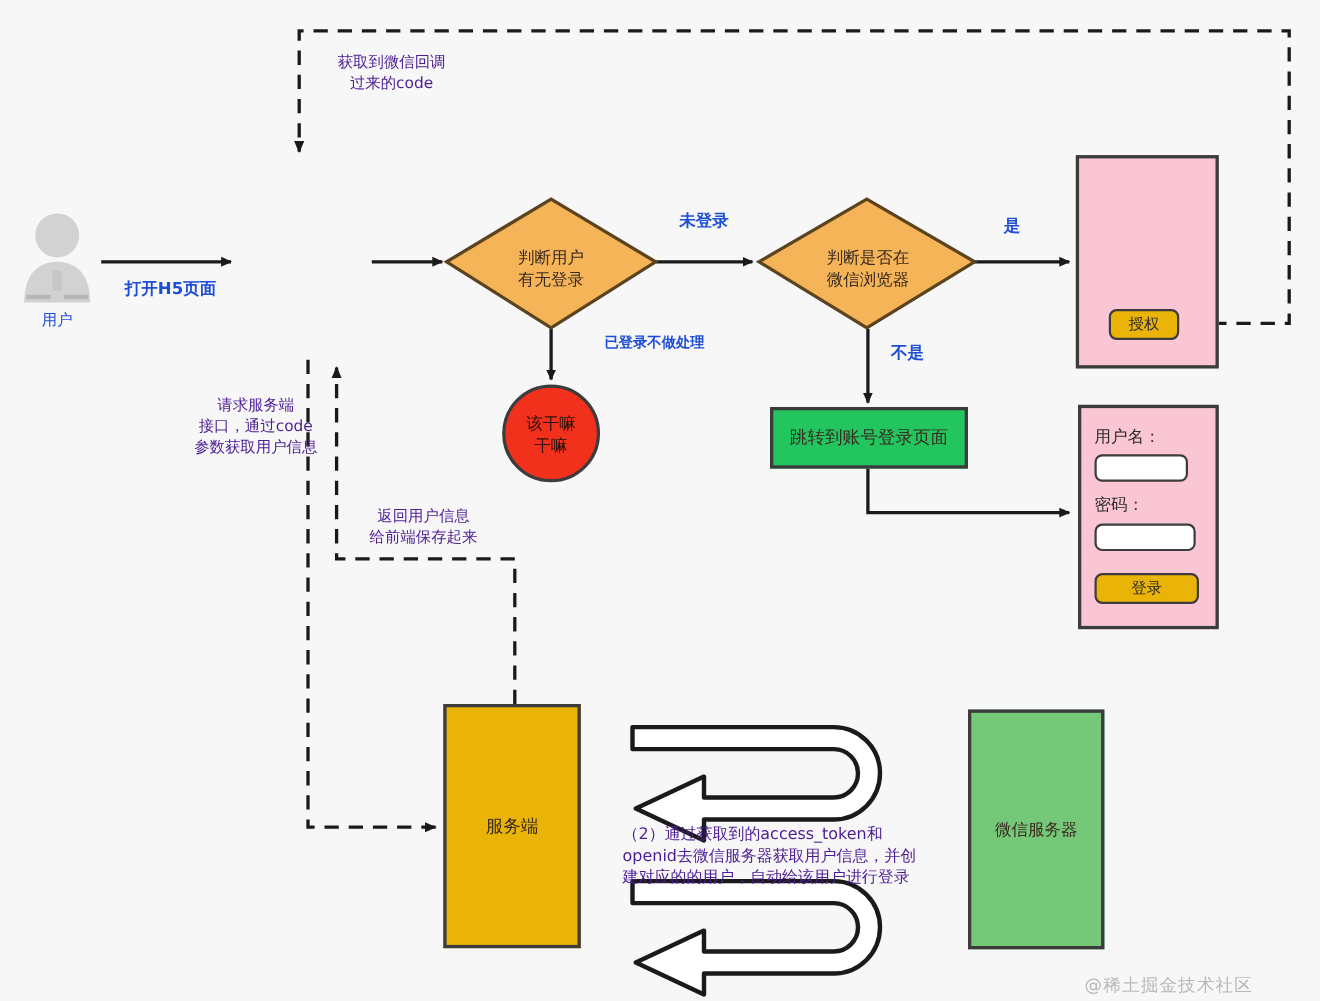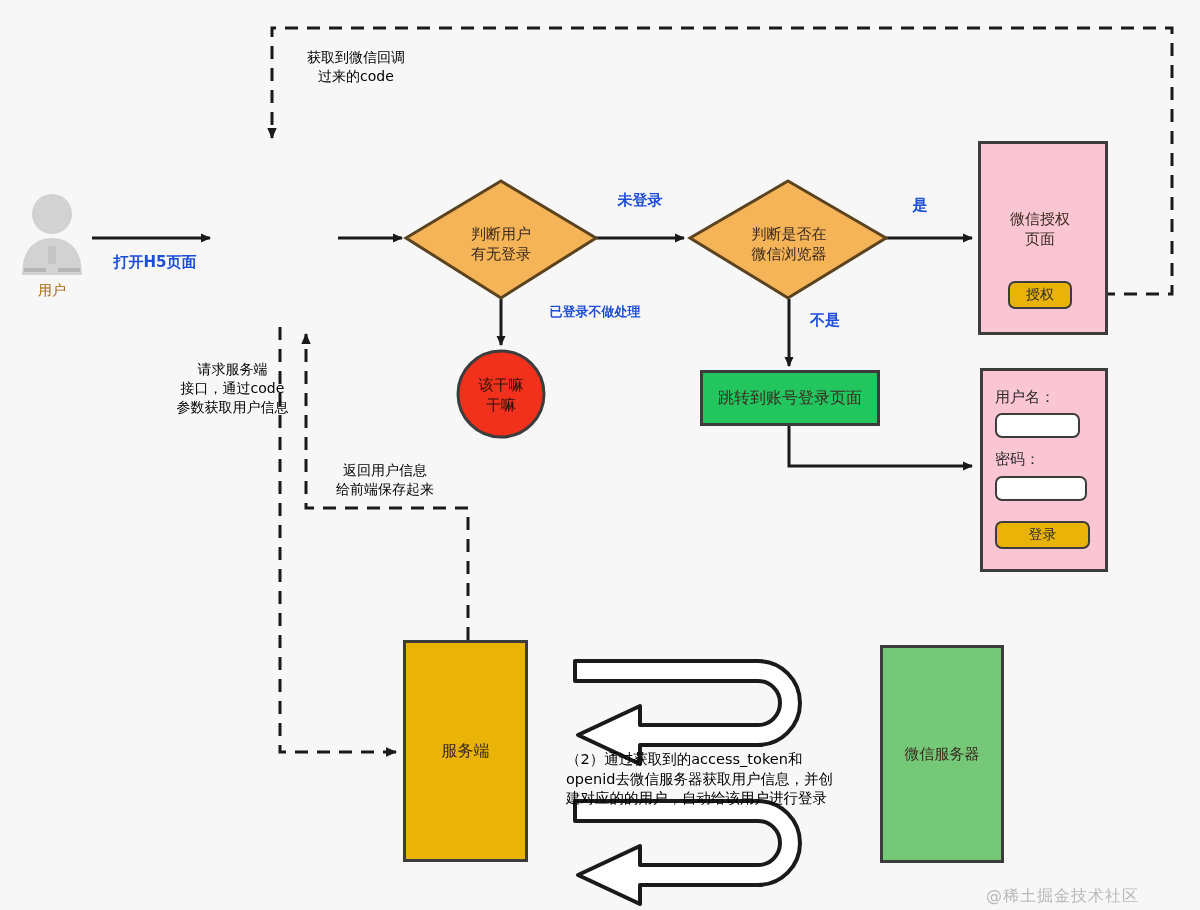--- a/index.html
+++ b/index.html
@@ -41,21 +41,21 @@
     position: absolute;
     text-align: center;
     line-height: 1.35;
     white-space: pre-line;
   }
   .lbl-black {
     color: #1d4ed8;
     font-weight: bold;
   }
   .lbl-purple {
-    color: #000000;
+    color: #4c1d95;
   }
   .btn {
     position: absolute;
     box-sizing: border-box;
     display: flex;
     align-items: center;
     justify-content: center;
     background: #eab308;
     border: 2px solid #3c3c3c;
     border-radius: 7px;
@@ -75,21 +75,21 @@
     font-size: 15px;
   }
   .watermark {
     position: absolute;
     color: #b8b8b8;
     font-size: 16px;
     letter-spacing: 1px;
   }
   .avatar-label {
     position: absolute;
-    color: #a16207;
+    color: #1d4ed8;
     font-size: 14px;
     text-align: center;
     width: 80px;
   }
 </style>
 </head>
 <body>
 
 <div id="canvas">
 
@@ -146,22 +146,20 @@
   <div class="node" style="left:440px; top:218px; width:122px; height:52px; font-size:15px; white-space:pre-line;">判断用户
 有无登录</div>
 
   <div class="node" style="left:726px; top:218px; width:126px; height:52px; font-size:15px; white-space:pre-line;">判断是否在
 微信浏览器</div>
 
   <div class="node" style="left:461px; top:370px; width:80px; height:50px; font-size:15px; white-space:pre-line; color:#2a0f0a;">该干嘛
 干嘛</div>
 
   <div class="node-rect" style="position:absolute; left:978px; top:141px; width:124px; height:188px; background:#fbc6d4;"></div>
-  <div class="node" style="left:978px; top:205px; width:124px; height:48px; font-size:15px; white-space:pre-line;">微信授权
-页面</div>
   <div class="btn" style="left:1008px; top:281px; width:64px; height:28px;">授权</div>
 
   <div class="node node-rect" style="left:700px; top:370px; width:180px; height:56px; background:#22c55e; font-size:16px;">跳转到账号登录页面</div>
 
   <div class="node-rect" style="position:absolute; left:980px; top:368px; width:122px; height:198px; background:#fbc6d4;"></div>
   <div class="formlbl" style="left:995px; top:388px;">用户名：</div>
   <div class="field" style="left:995px; top:413px; width:85px; height:25px;"></div>
   <div class="formlbl" style="left:995px; top:450px;">密码：</div>
   <div class="field" style="left:995px; top:476px; width:92px; height:25px;"></div>
   <div class="btn" style="left:995px; top:521px; width:95px; height:28px;">登录</div>

